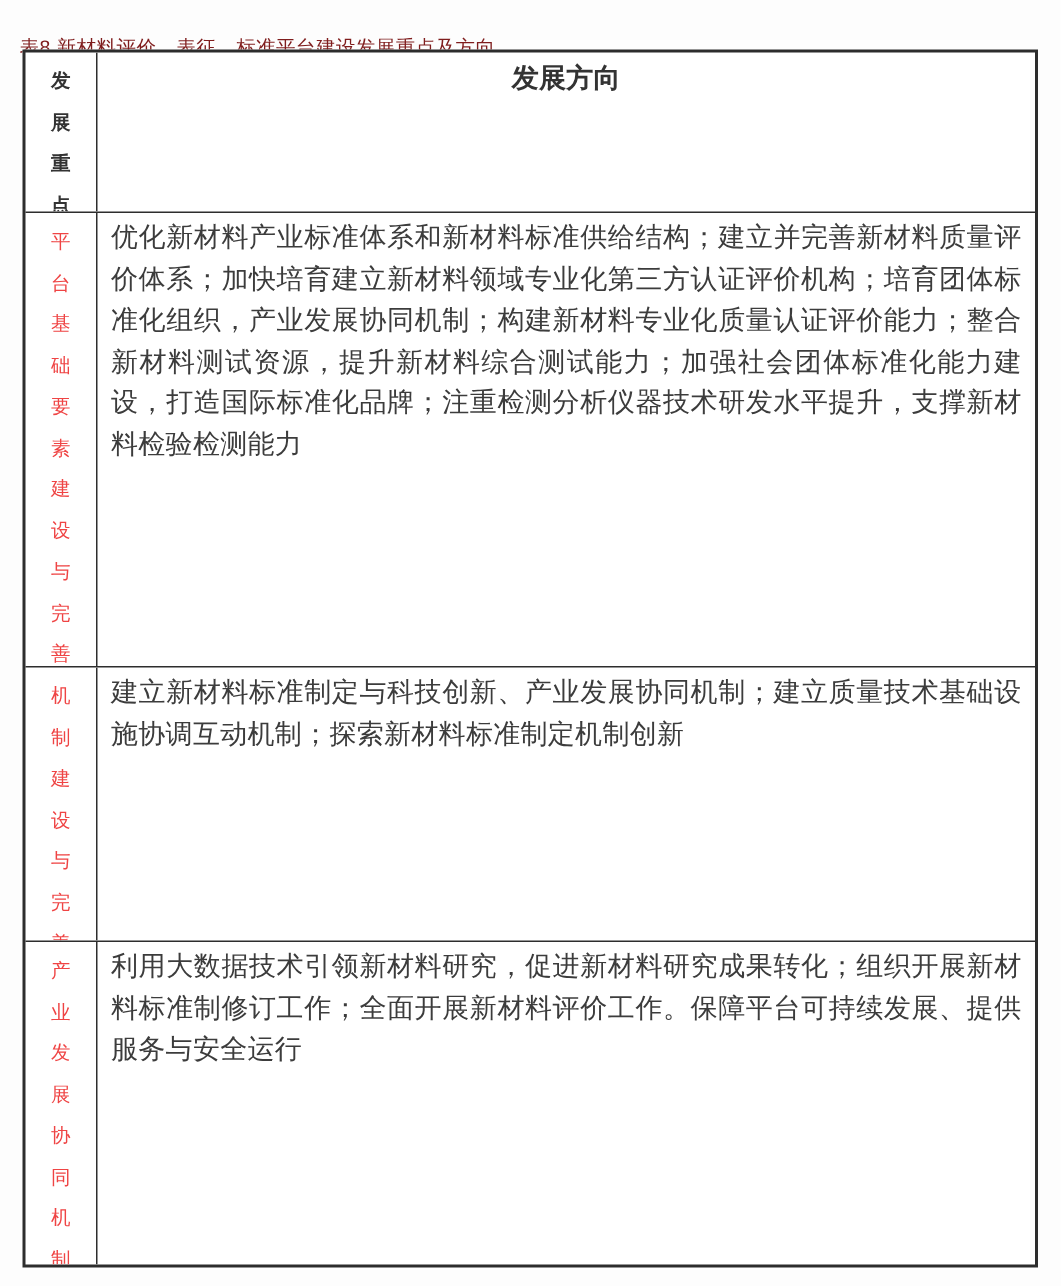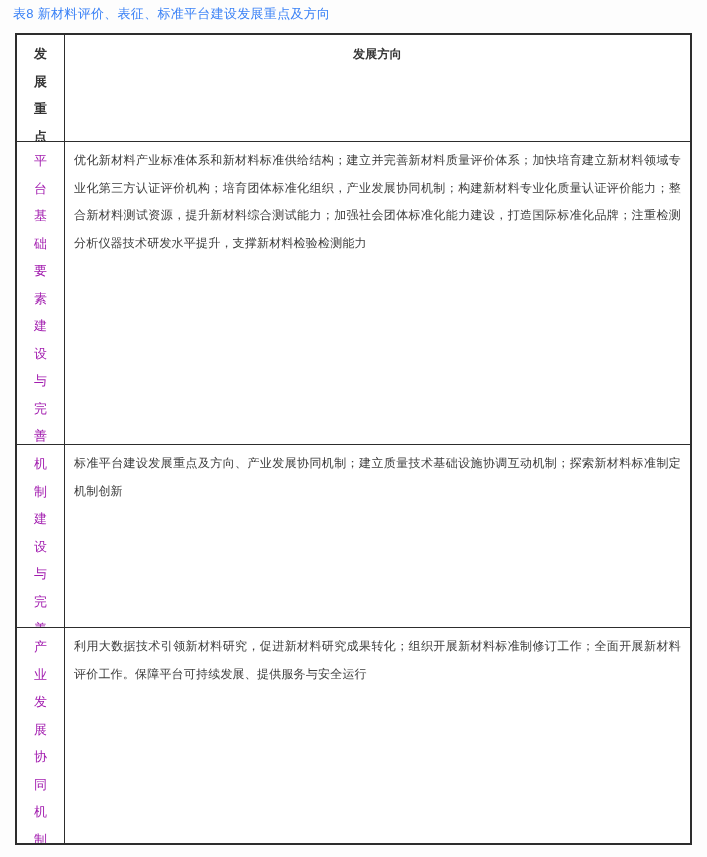--- a/index.html
+++ b/index.html
@@ -12,23 +12,23 @@
   }
   .page {
     position: relative;
     width: 707px;
     height: 857px;
     overflow: hidden;
   }
   .doc-title {
     position: absolute;
     left: 13px;
-    top: 5px;
+    top: 23px;
     font-size: 13px;
-    color: #3b82f6;
+    color: #7f1d1d;
     letter-spacing: 0.3px;
     white-space: nowrap;
   }
   .data-table {
     position: absolute;
     left: 15px;
     top: 33px;
     width: 677px;
     height: 812px;
     box-sizing: border-box;
@@ -56,38 +56,39 @@
     border-right: 1px solid #2d2d2d;
     display: flex;
     justify-content: center;
     padding-top: 5px;
     overflow: hidden;
   }
   .v-text {
     width: 1em;
     font-size: 13px;
     line-height: 27.5px;
-    color: #a21caf;
+    color: #ef4444;
     word-break: break-all;
     text-align: center;
   }
   .bold .v-text {
     font-weight: bold;
     color: #333333;
   }
   .cell-right {
     flex: 1;
     box-sizing: border-box;
     padding: 5px 9px 0 9px;
-    font-size: 12px;
+    font-size: 18px;
     line-height: 27.6px;
     letter-spacing: 0.2px;
     color: #3c3c3c;
     text-align: justify;
     overflow: hidden;
+    font-family: Liberation Mono, monospace;
   }
   .header-cell {
     text-align: center;
     font-weight: bold;
     color: #333333;
     padding-top: 6px;
   }
 </style>
 </head>
 <body>
@@ -109,21 +110,21 @@
       <div class="cell-left">
         <div class="v-text">平台基础要素建设与完善</div>
       </div>
       <div class="cell-right">优化新材料产业标准体系和新材料标准供给结构；建立并完善新材料质量评价体系；加快培育建立新材料领域专业化第三方认证评价机构；培育团体标准化组织，产业发展协同机制；构建新材料专业化质量认证评价能力；整合新材料测试资源，提升新材料综合测试能力；加强社会团体标准化能力建设，打造国际标准化品牌；注重检测分析仪器技术研发水平提升，支撑新材料检验检测能力</div>
     </div>
 
     <div class="t-row row-2">
       <div class="cell-left">
         <div class="v-text">机制建设与完善</div>
       </div>
-      <div class="cell-right">标准平台建设发展重点及方向、产业发展协同机制；建立质量技术基础设施协调互动机制；探索新材料标准制定机制创新</div>
+      <div class="cell-right">建立新材料标准制定与科技创新、产业发展协同机制；建立质量技术基础设施协调互动机制；探索新材料标准制定机制创新</div>
     </div>
 
     <div class="t-row row-3">
       <div class="cell-left">
         <div class="v-text">产业发展协同机制</div>
       </div>
       <div class="cell-right">利用大数据技术引领新材料研究，促进新材料研究成果转化；组织开展新材料标准制修订工作；全面开展新材料评价工作。保障平台可持续发展、提供服务与安全运行</div>
     </div>
 
   </div>

